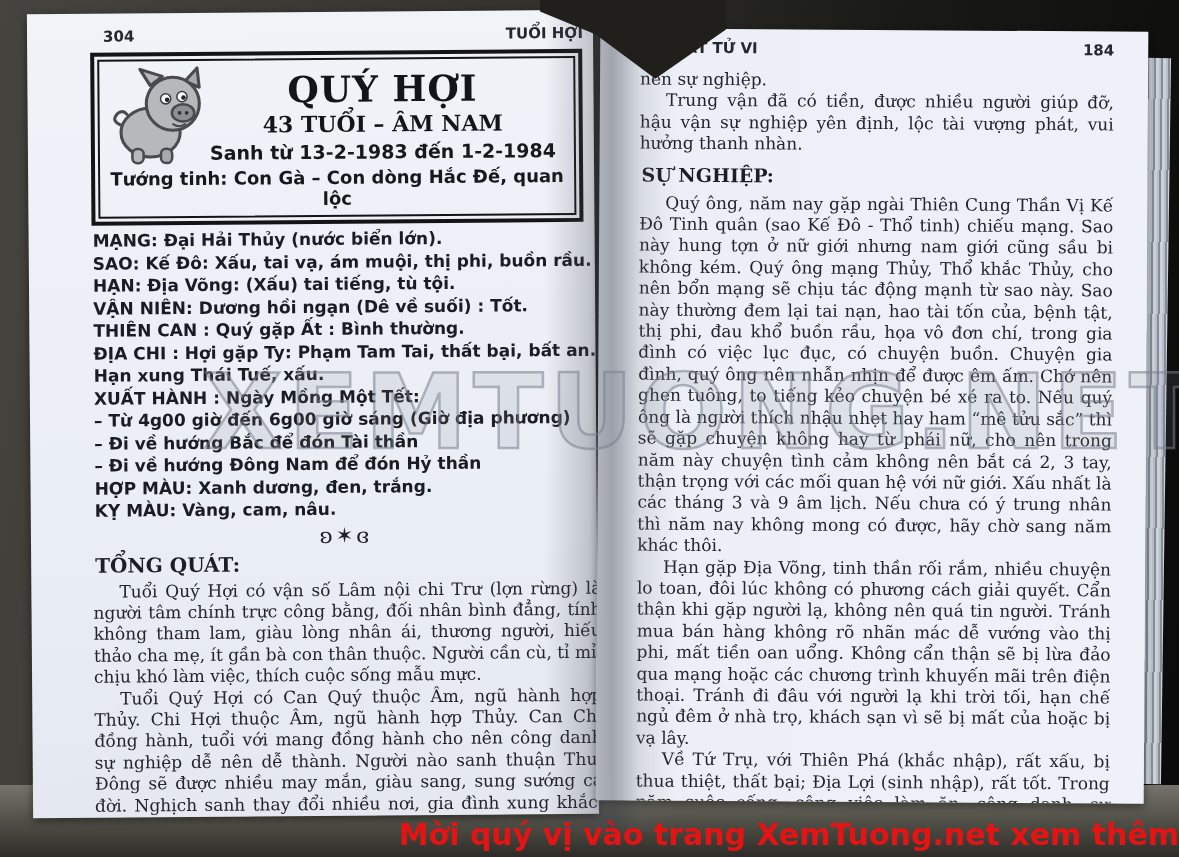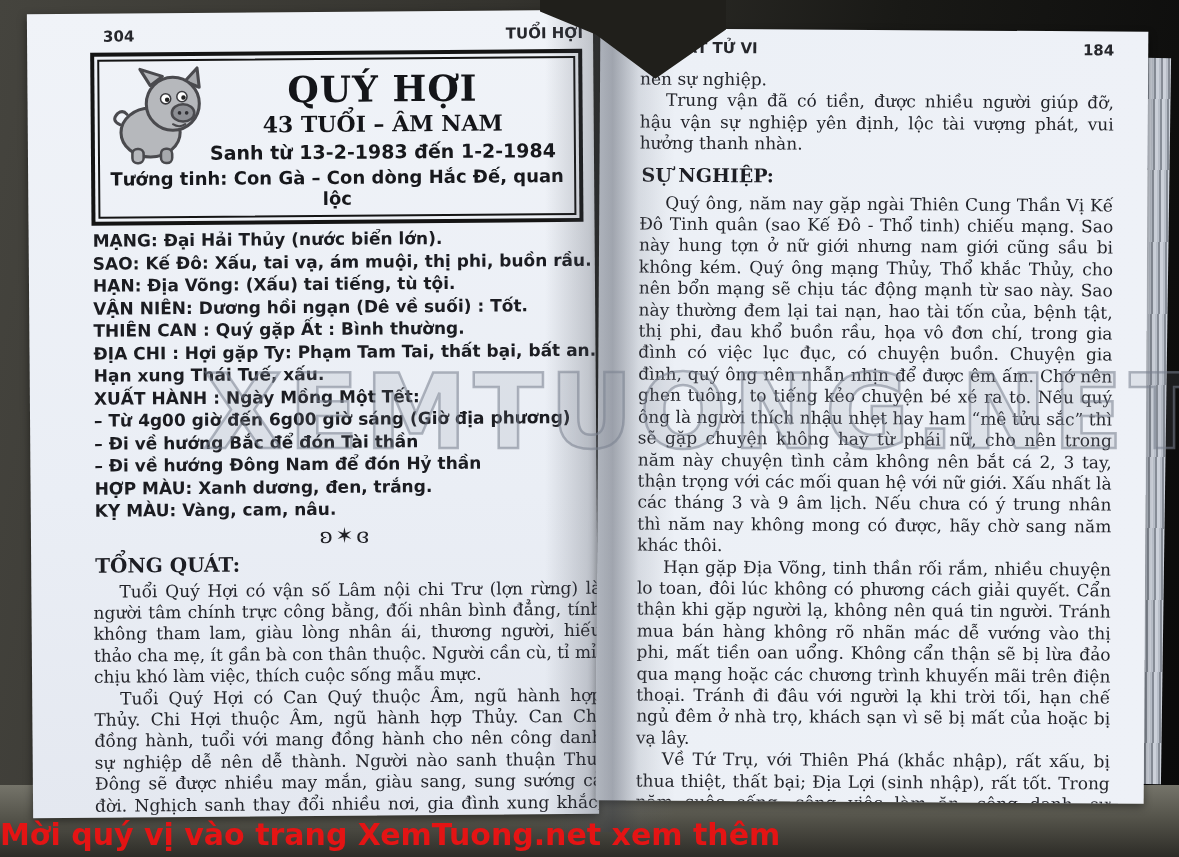--- a/index.html
+++ b/index.html
@@ -37,21 +37,21 @@
     position:absolute; left:540px; top:0; width:186px; height:82px; z-index:21; background:#201f1b;
     clip-path:polygon(0 0,100% 0,100% 36%,62% 96%,30% 42%,0 14%);
   }
   .watermark {
     position:absolute; left:203px; top:352px; z-index:30; pointer-events:none;
     font-family:"DejaVu Sans", sans-serif; font-weight:700; font-size:103px; letter-spacing:6px;
     color:rgba(130,138,152,0.14); -webkit-text-stroke:2.5px rgba(120,128,142,0.55);
     white-space:nowrap;
   }
   .banner {
-    position:absolute; left:0; right:0; bottom:5px; z-index:40; text-align:left;
+    position:absolute; left:0; right:0; bottom:5px; z-index:40; text-align:right;
     font-family:"DejaVu Sans", sans-serif; font-weight:700; font-size:30px; color:#e41414;
   }
   
   .pl-inner { padding:14px 10px 0 62px; }
   .run-head { display:flex; justify-content:space-between; align-items:baseline;
     font-family:"DejaVu Sans", sans-serif; font-weight:700; font-size:15px; color:#26272c; }
   .pl-inner .run-head { padding:0 8px 0 14px; width:502px; }
   .header-box {
     position:relative; margin:14px 0 0 8px; width:478px; padding:8px 4px 6px; text-align:center;
     border:2px solid #141414; box-shadow:0 0 0 3px #eef1f6, 0 0 0 7px #141414; background:transparent;

